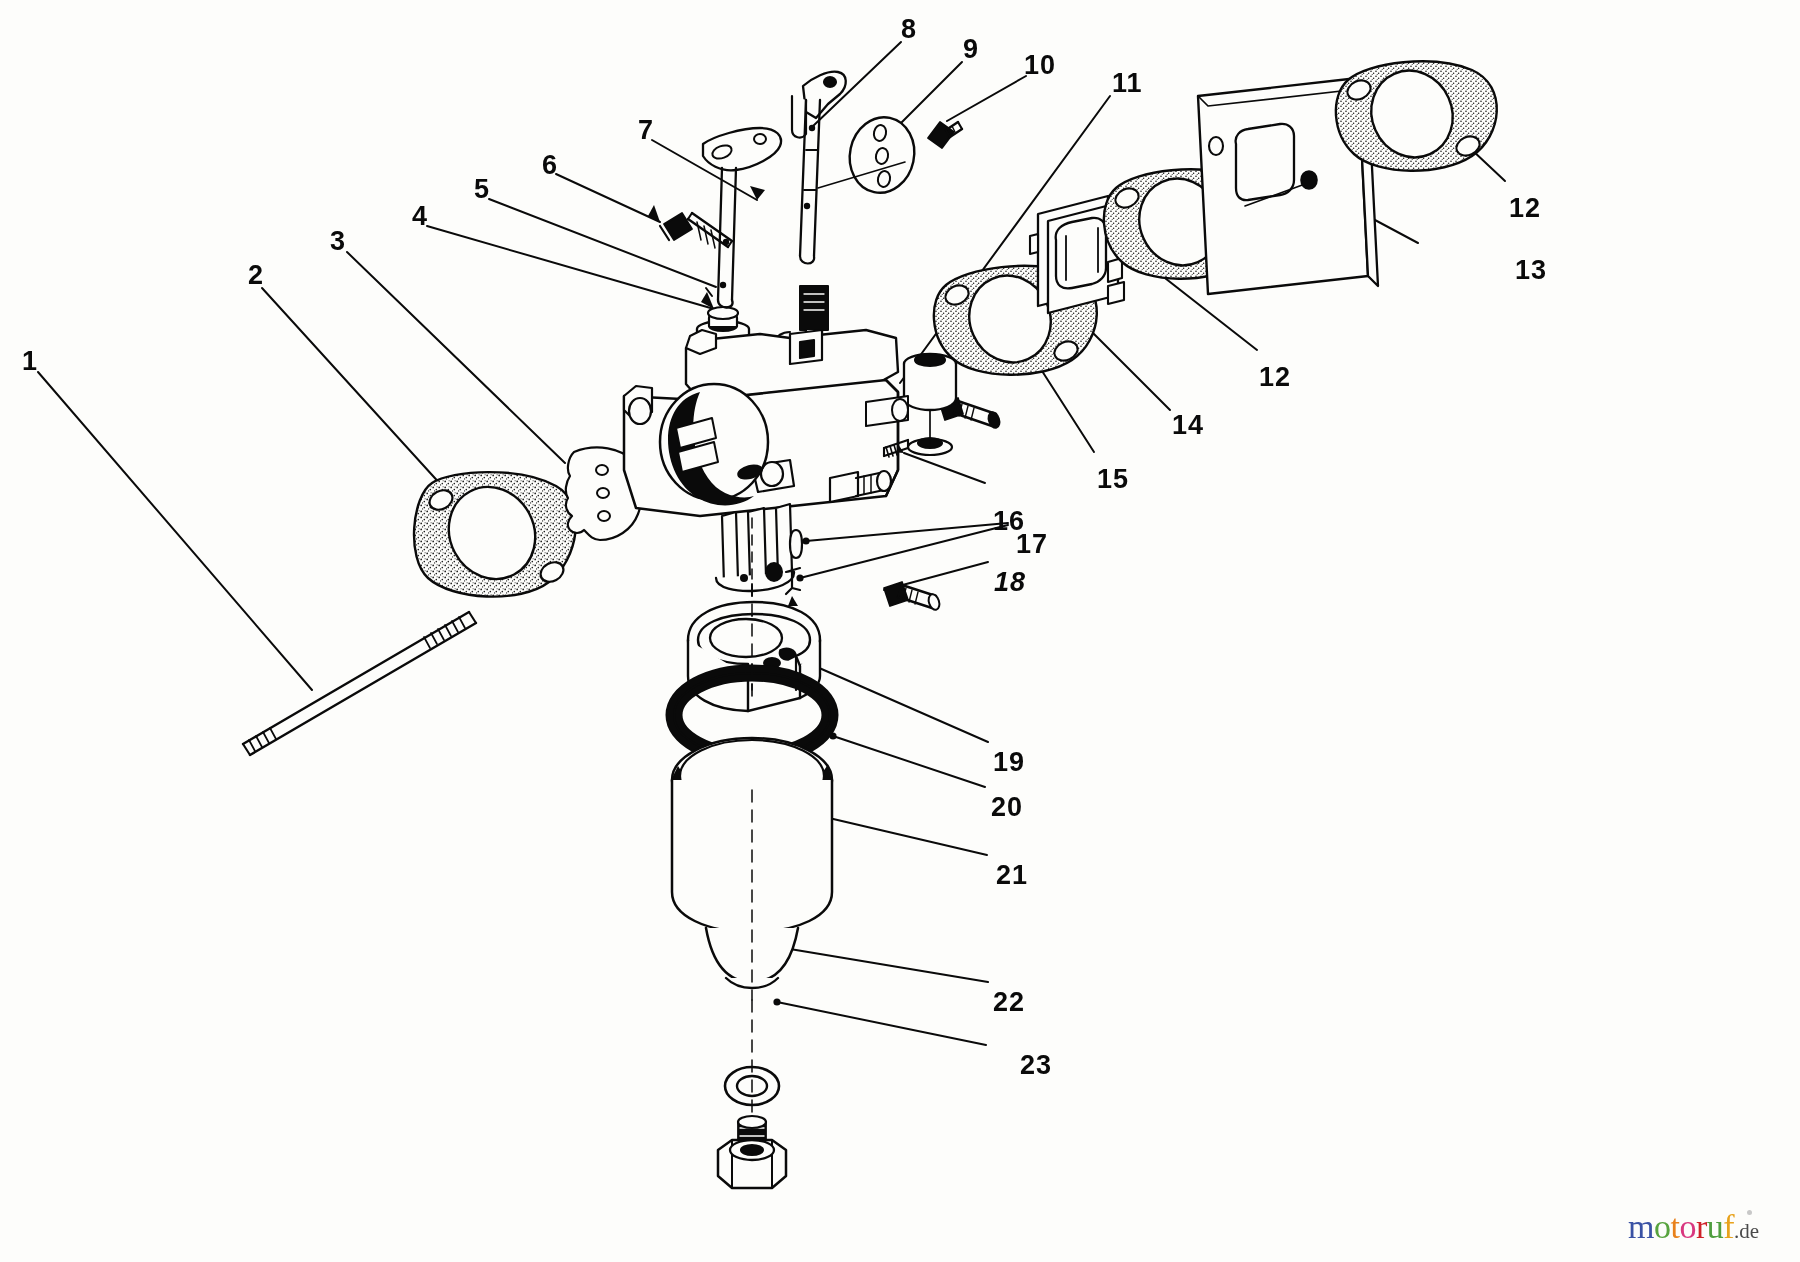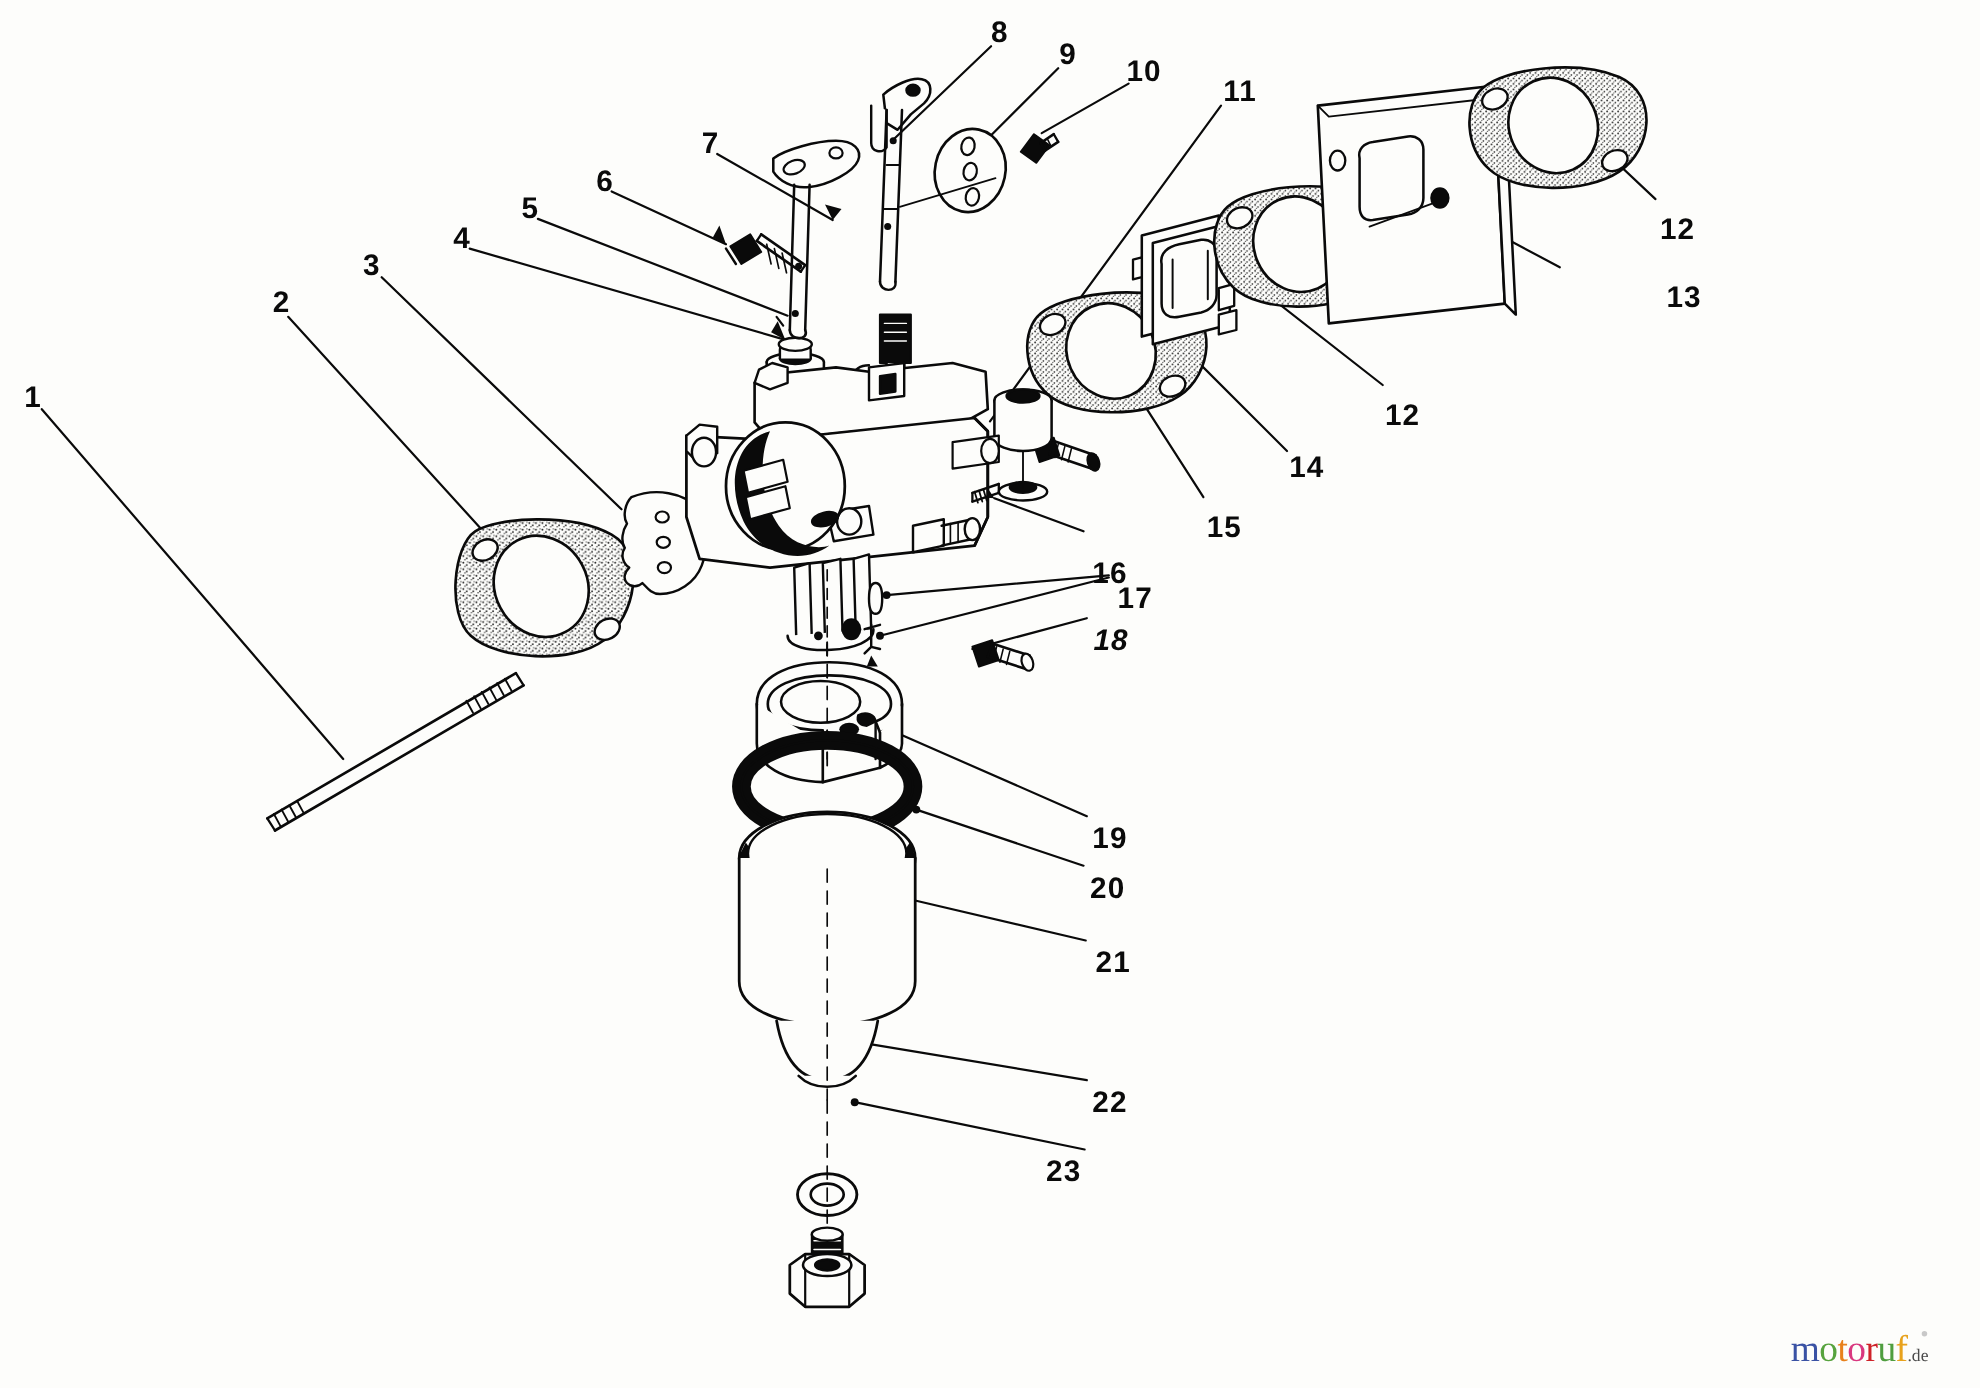--- a/index.html
+++ b/index.html
@@ -29,21 +29,21 @@
   #watermark{
     position:absolute;
     left:1628px;top:1208px;
     font-family:"Liberation Serif", serif;
     font-size:34px;
     letter-spacing:-0.5px;
     white-space:nowrap;
   }
   #watermark .wm-l{display:inline-block;}
   #watermark .suffix{
-    font-size:16px;
+    font-size:21px;
     color:#4a4a4a;
     letter-spacing:0;
     vertical-align:baseline;
   }
   #watermark .dot-acc{
     position:absolute;
     left:119px;top:2px;
     width:5px;height:5px;border-radius:50%;
     background:#c8c8c8;
   }
@@ -496,20 +496,20 @@
   <div class="callout" style="left:1259px;top:364px;">12</div>
   <div class="callout" style="left:1172px;top:412px;">14</div>
   <div class="callout" style="left:1097px;top:466px;">15</div>
   <div class="callout" style="left:993px; top:508px;">16</div>
   <div class="callout" style="left:1016px;top:531px;">17</div>
   <div class="callout" style="left:994px; top:569px;font-style:italic;">18</div>
   <div class="callout" style="left:993px; top:749px;">19</div>
   <div class="callout" style="left:991px; top:794px;">20</div>
   <div class="callout" style="left:996px; top:862px;">21</div>
   <div class="callout" style="left:993px; top:989px;">22</div>
-  <div class="callout" style="left:951px; top:1052px;">23</div>
+  <div class="callout" style="left:1020px; top:1052px;">23</div>
 
   <div id="watermark">
     <span class="wm-l" style="color: rgb(58, 82, 164);">m</span><span class="wm-l" style="color: rgb(87, 163, 62);">o</span><span class="wm-l" style="color: rgb(232, 129, 28);">t</span><span class="wm-l" style="color: rgb(217, 55, 127);">o</span><span class="wm-l" style="color: rgb(207, 34, 41);">r</span><span class="wm-l" style="color: rgb(79, 158, 63);">u</span><span class="wm-l" style="color: rgb(232, 162, 28);">f</span><span class="suffix">.de</span>
     <span class="dot-acc"></span>
   </div>
 
 </div>
 
 </body></html>

